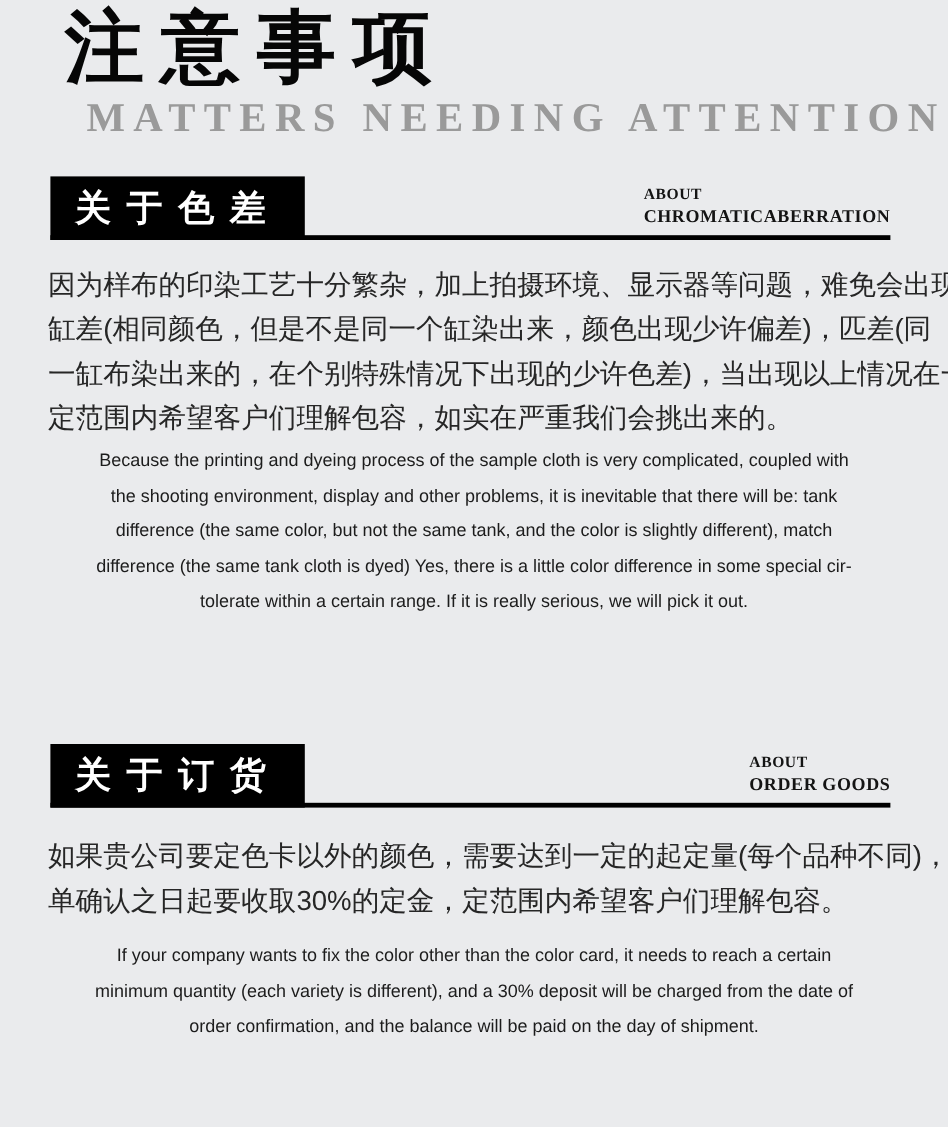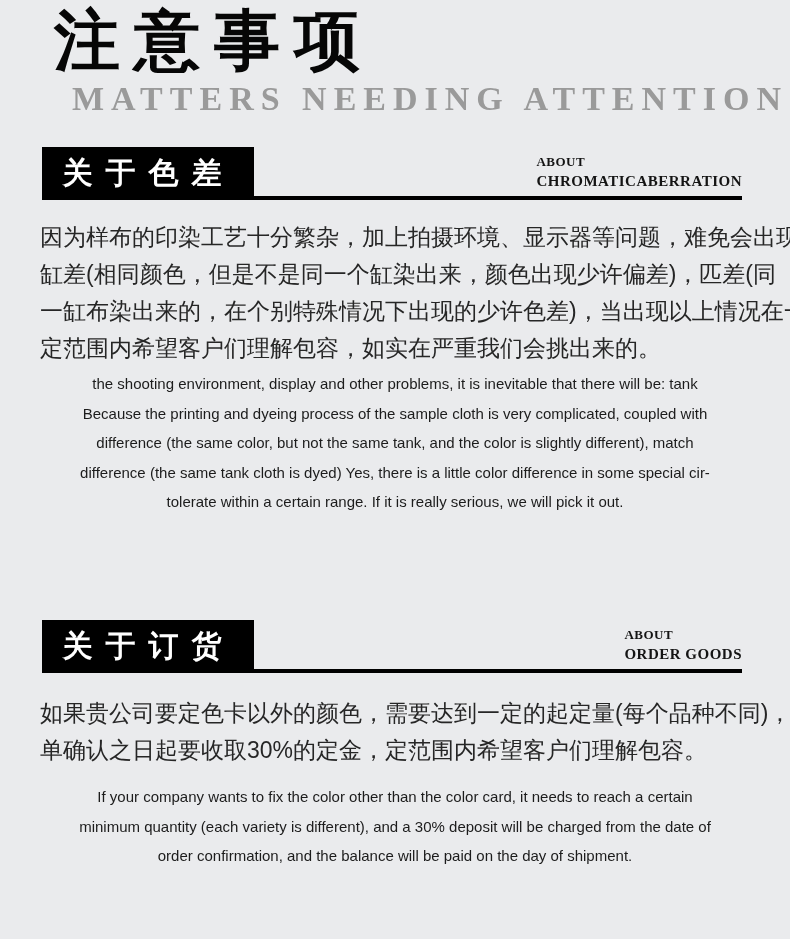--- a/index.html
+++ b/index.html
@@ -77,22 +77,22 @@
   </div>
 
   <div class="para para-cn cn1">
     <div class="line">因为样布的印染工艺十分繁杂，加上拍摄环境、显示器等问题，难免会出现:</div>
     <div class="line">缸差(相同颜色，但是不是同一个缸染出来，颜色出现少许偏差)，匹差(同</div>
     <div class="line">一缸布染出来的，在个别特殊情况下出现的少许色差)，当出现以上情况在一</div>
     <div class="line">定范围内希望客户们理解包容，如实在严重我们会挑出来的。</div>
   </div>
 
   <div class="para para-en en1">
+    <div class="line">Because the printing and dyeing process of the sample cloth is very complicated, coupled with</div>
     <div class="line">the shooting environment, display and other problems, it is inevitable that there will be: tank</div>
-    <div class="line">Because the printing and dyeing process of the sample cloth is very complicated, coupled with</div>
     <div class="line">difference (the same color, but not the same tank, and the color is slightly different), match</div>
     <div class="line">difference (the same tank cloth is dyed) Yes, there is a little color difference in some special cir-</div>
     <div class="line">tolerate within a certain range. If it is really serious, we will pick it out.</div>
   </div>
 
   <div class="sec-header second">
     <div class="heading-rule"></div>
     <div class="heading-box">关于订货</div>
     <div class="heading-en">
       <div class="l1">ABOUT</div>

